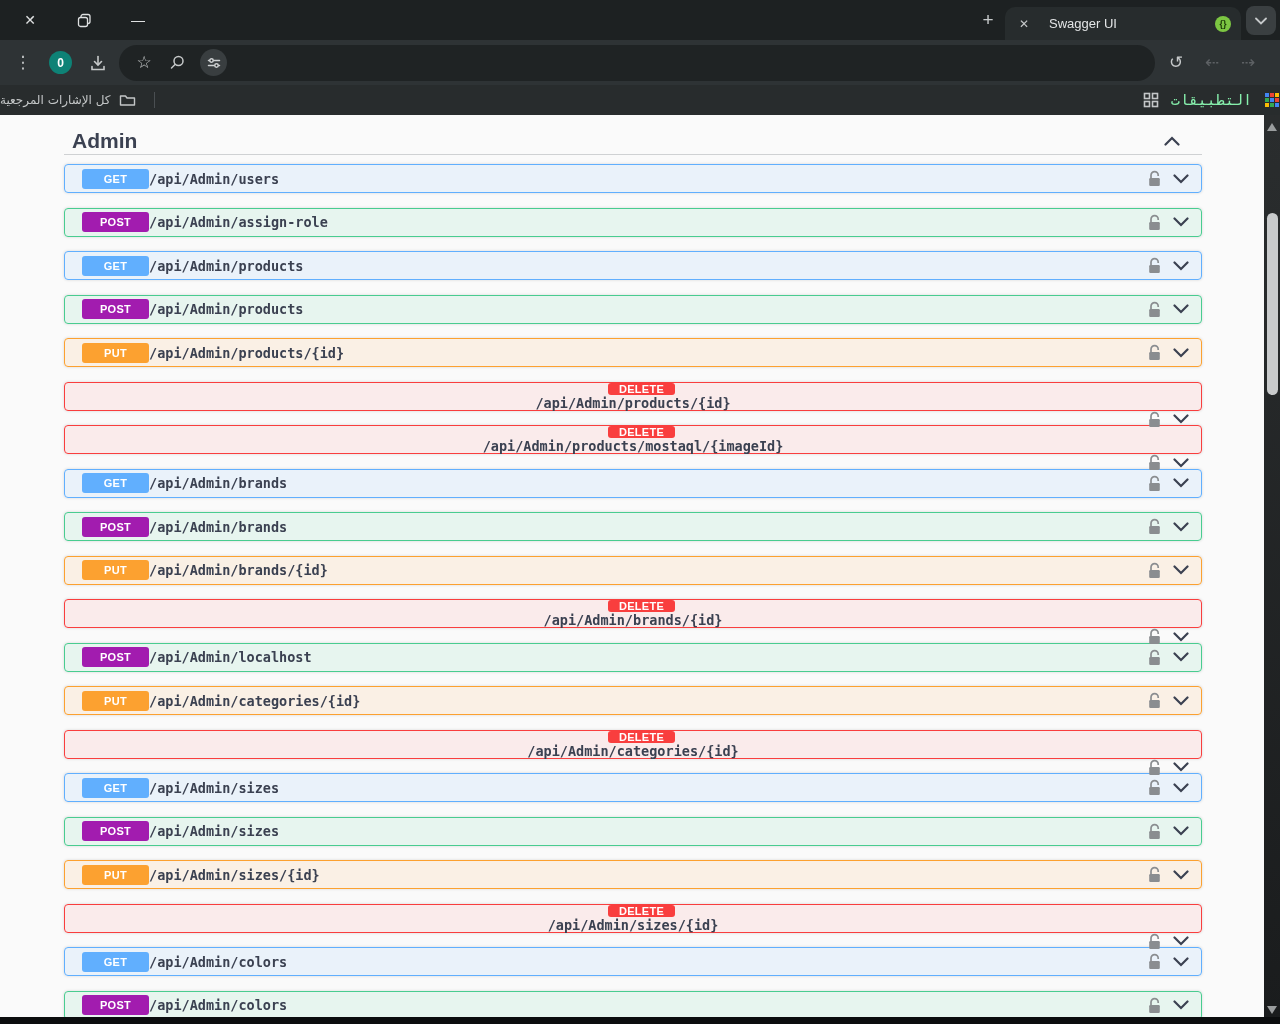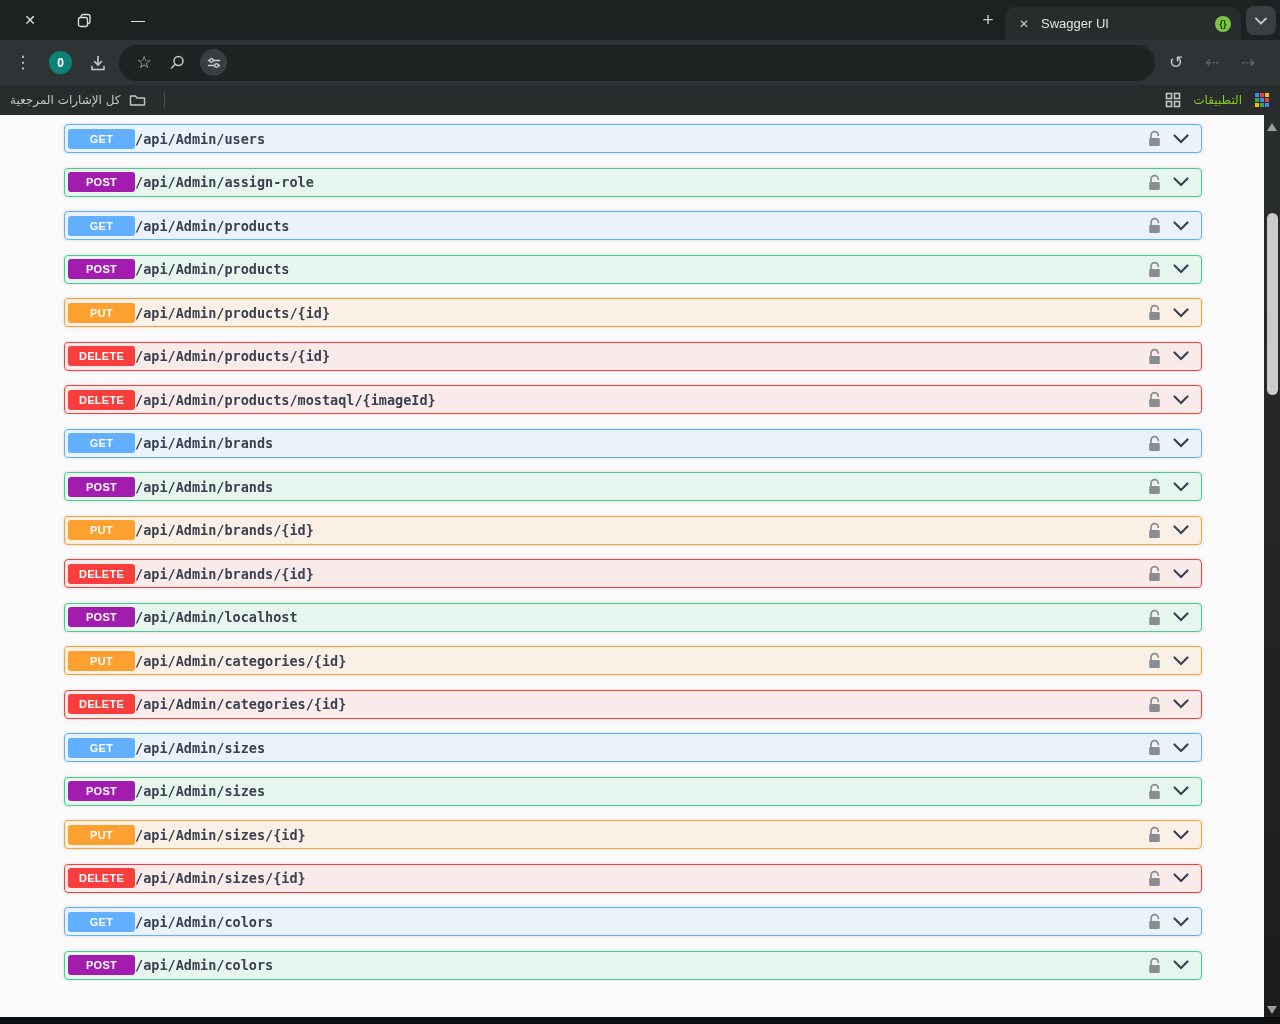--- a/index.html
+++ b/index.html
@@ -6,53 +6,53 @@
   html,body { width:1280px; height:1024px; overflow:hidden; }
   body { font-family:"Liberation Sans", sans-serif; background:#fafafa; position:relative; }
 
   
   .titlebar { height:40px; background:#1d2122; display:flex; align-items:center; position:relative; }
   .win-controls { display:flex; align-items:center; gap:22px; padding-left:14px; }
   .win-btn { width:32px; height:28px; display:flex; align-items:center; justify-content:center; color:#dfe1e2; font-size:14px; cursor:default; }
   .newtab-btn { position:absolute; left:975px; top:6px; width:26px; height:28px; color:#c6c9ca; font-size:19px; display:flex; align-items:center; justify-content:center; }
   .tab { position:absolute; left:1005px; top:7px; width:236px; height:33px; background:#272c2d; border-radius:10px 10px 0 0; display:flex; align-items:center; padding:0 10px; }
   .tab-close { color:#c6c9ca; font-size:12px; width:18px; height:18px; display:flex; align-items:center; justify-content:center; }
-  .tab-title { color:#e3e5e6; font-size:13px; margin-left:8px; flex:1; white-space:nowrap; overflow:hidden; }
+  .tab-title { color:#e3e5e6; font-size:13px; margin-left:16px; flex:1; white-space:nowrap; overflow:hidden; }
   .tab-favicon { width:16px; height:16px; border-radius:50%; background:#7cc642; color:#173305; font-size:9px; font-weight:bold; display:flex; align-items:center; justify-content:center; }
   .tab-list-btn { position:absolute; left:1246px; top:6px; width:30px; height:29px; background:#3a3f41; border-radius:8px; display:flex; align-items:center; justify-content:center; }
 
   .toolbar { height:45px; background:#2e3335; display:flex; align-items:center; padding:0 8px; gap:6px; }
   .tb-icon { width:30px; height:30px; display:flex; align-items:center; justify-content:center; color:#c6c9ca; font-size:17px; }
   .dl-badge { width:23px; height:23px; border-radius:50%; background:#0e8276; color:#fff; font-size:12px; font-weight:bold; display:flex; align-items:center; justify-content:center; margin:0 5px; }
   .addressbar { flex:0 0 auto; width:1036px; height:36px; background:#1f2324; border-radius:18px; display:flex; align-items:center; padding:0 6px 0 14px; gap:14px; }
   .ab-url { flex:1; text-align:right; color:#e8eaed; font-size:14px; white-space:nowrap; overflow:hidden; }
   .tune-btn { width:27px; height:27px; border-radius:50%; background:#393e40; display:flex; align-items:center; justify-content:center; }
   .nav-dim { color:#5d6164; }
 
-  .bookmarks { height:30px; background:#282c2d; display:flex; align-items:center; padding:0 10px; font-family:"DejaVu Sans", sans-serif; }
+  .bookmarks { height:30px; background:#282c2d; display:flex; align-items:center; padding:0 0; font-family:"DejaVu Sans", sans-serif; }
   .bm-left { display:flex; align-items:center; gap:8px; color:#c3c6c7; font-size:12px; }
   .bm-sep { width:1px; height:16px; background:#4a4f52; margin-left:10px; }
-  .bm-right { margin-left:auto; display:flex; align-items:center; gap:12px; color:#84cc16; font-size:12px; }
+  .bm-right { margin-left:auto; display:flex; align-items:center; gap:12px; color:#86efac; font-size:15px;font-family:Liberation Mono, monospace; }
 
   
   .content { position:relative; height:909px; background:#fafafa; padding:0 78px 0 64px; overflow:hidden; }
   .tag-header { display:flex; align-items:center; justify-content:space-between; padding:12px 22px 0 8px; height:40px; border-bottom:1px solid #cfd1d3; }
   .tag-title { font-size:21px; font-weight:bold; color:#3b4151; }
   .rows { margin-top:9px; }
   .opblock { height:29px; border-radius:4px; border:1px solid; display:flex; align-items:center; margin-bottom:14.5px; box-shadow:0 0 3px rgba(0,0,0,.15); }
-  .opblock .badge { width:67px; height:20px; margin-left:3px; border-radius:3px; color:#fff; font-size:11px; font-weight:bold; display:flex; align-items:center; justify-content:center; letter-spacing:.3px; font-family:"Liberation Sans",sans-serif; }
+  .opblock .badge { width:67px; height:20px; margin-left:17px; border-radius:3px; color:#fff; font-size:11px; font-weight:bold; display:flex; align-items:center; justify-content:center; letter-spacing:.3px; font-family:"Liberation Sans",sans-serif; }
   .opblock .path { font-family:"DejaVu Sans Mono", monospace; font-size:13.5px; font-weight:bold; color:#3b4151; }
   .row-icons { margin-left:auto; display:flex; align-items:center; gap:11px; padding-right:12px; }
   .op-get    { background:rgba(97,175,254,.10); border-color:#61affe; }
   .op-get    .badge { background:#61affe; }
   .op-post   { background:rgba(73,204,144,.10); border-color:#49cc90; }
   .op-post   .badge { background:#a21caf; }
   .op-put    { background:rgba(252,161,48,.10); border-color:#fca130; }
   .op-put    .badge { background:#fca130; }
-  .op-delete { background:rgba(249,62,62,.08); border-color:#f93e3e; }
+  .op-delete { background:rgba(249,62,62,.08); border-color:#f93e3e;flex-direction:column; }
   .op-delete .badge { background:#f93e3e; }
 
   .watermark { position:absolute; left:576px; top:813px; width:180px; text-align:center; color:rgba(150,153,155,.45); font-family:"DejaVu Sans", sans-serif; pointer-events:none; z-index:5; }
   .wm-ar { font-size:56px; font-weight:bold; line-height:58px; }
   .wm-en { font-size:27px; font-weight:bold; letter-spacing:2px; line-height:26px; }
 
   
   .scrollbar { position:absolute; right:0; top:115px; width:16px; height:909px; background:linear-gradient(#2a2d2e, #1a1c1d); z-index:10; }
   .sb-arrow { position:absolute; left:3px; width:0; height:0; border-left:5px solid transparent; border-right:5px solid transparent; }
   .sb-up { top:8px; border-bottom:8px solid #9a9d9e; }
@@ -152,20 +152,28 @@
           <rect x="11" y="6" width="4" height="4" fill="#ea4335"></rect>
         <rect x="1" y="11" width="4" height="4" fill="#fbbc05"></rect>
           <rect x="6" y="11" width="4" height="4" fill="#34a853"></rect>
           <rect x="11" y="11" width="4" height="4" fill="#4285f4"></rect>
       </svg>
     </span>
   </div>
 </div>
 
 <div class="content">
+  <div class="tag-header">
+    <span class="tag-title">Admin</span>
+    <span>
+      <svg width="16" height="10" viewBox="0 0 16 10">
+          <polyline points="1.5,8.5 8,2 14.5,8.5" fill="none" stroke="#3b4151" stroke-width="2.2" stroke-linecap="round"></polyline>
+        </svg>
+    </span>
+  </div>
   <div class="rows" id="rows">
   <div class="opblock op-get">
     <span class="badge">GET</span>
     <span class="path">/api/Admin/users</span>
     <span class="row-icons">
       <span>
         <svg width="15" height="17" viewBox="0 0 15 17">
           <path d="M4 8 V5.2 a3.6 3.6 0 0 1 7.2 0 v0.8" fill="none" stroke="#8a8d90" stroke-width="1.7"></path>
           <rect x="2.2" y="8" width="10.6" height="8" rx="1.2" fill="#8a8d90"></rect>
         </svg>

